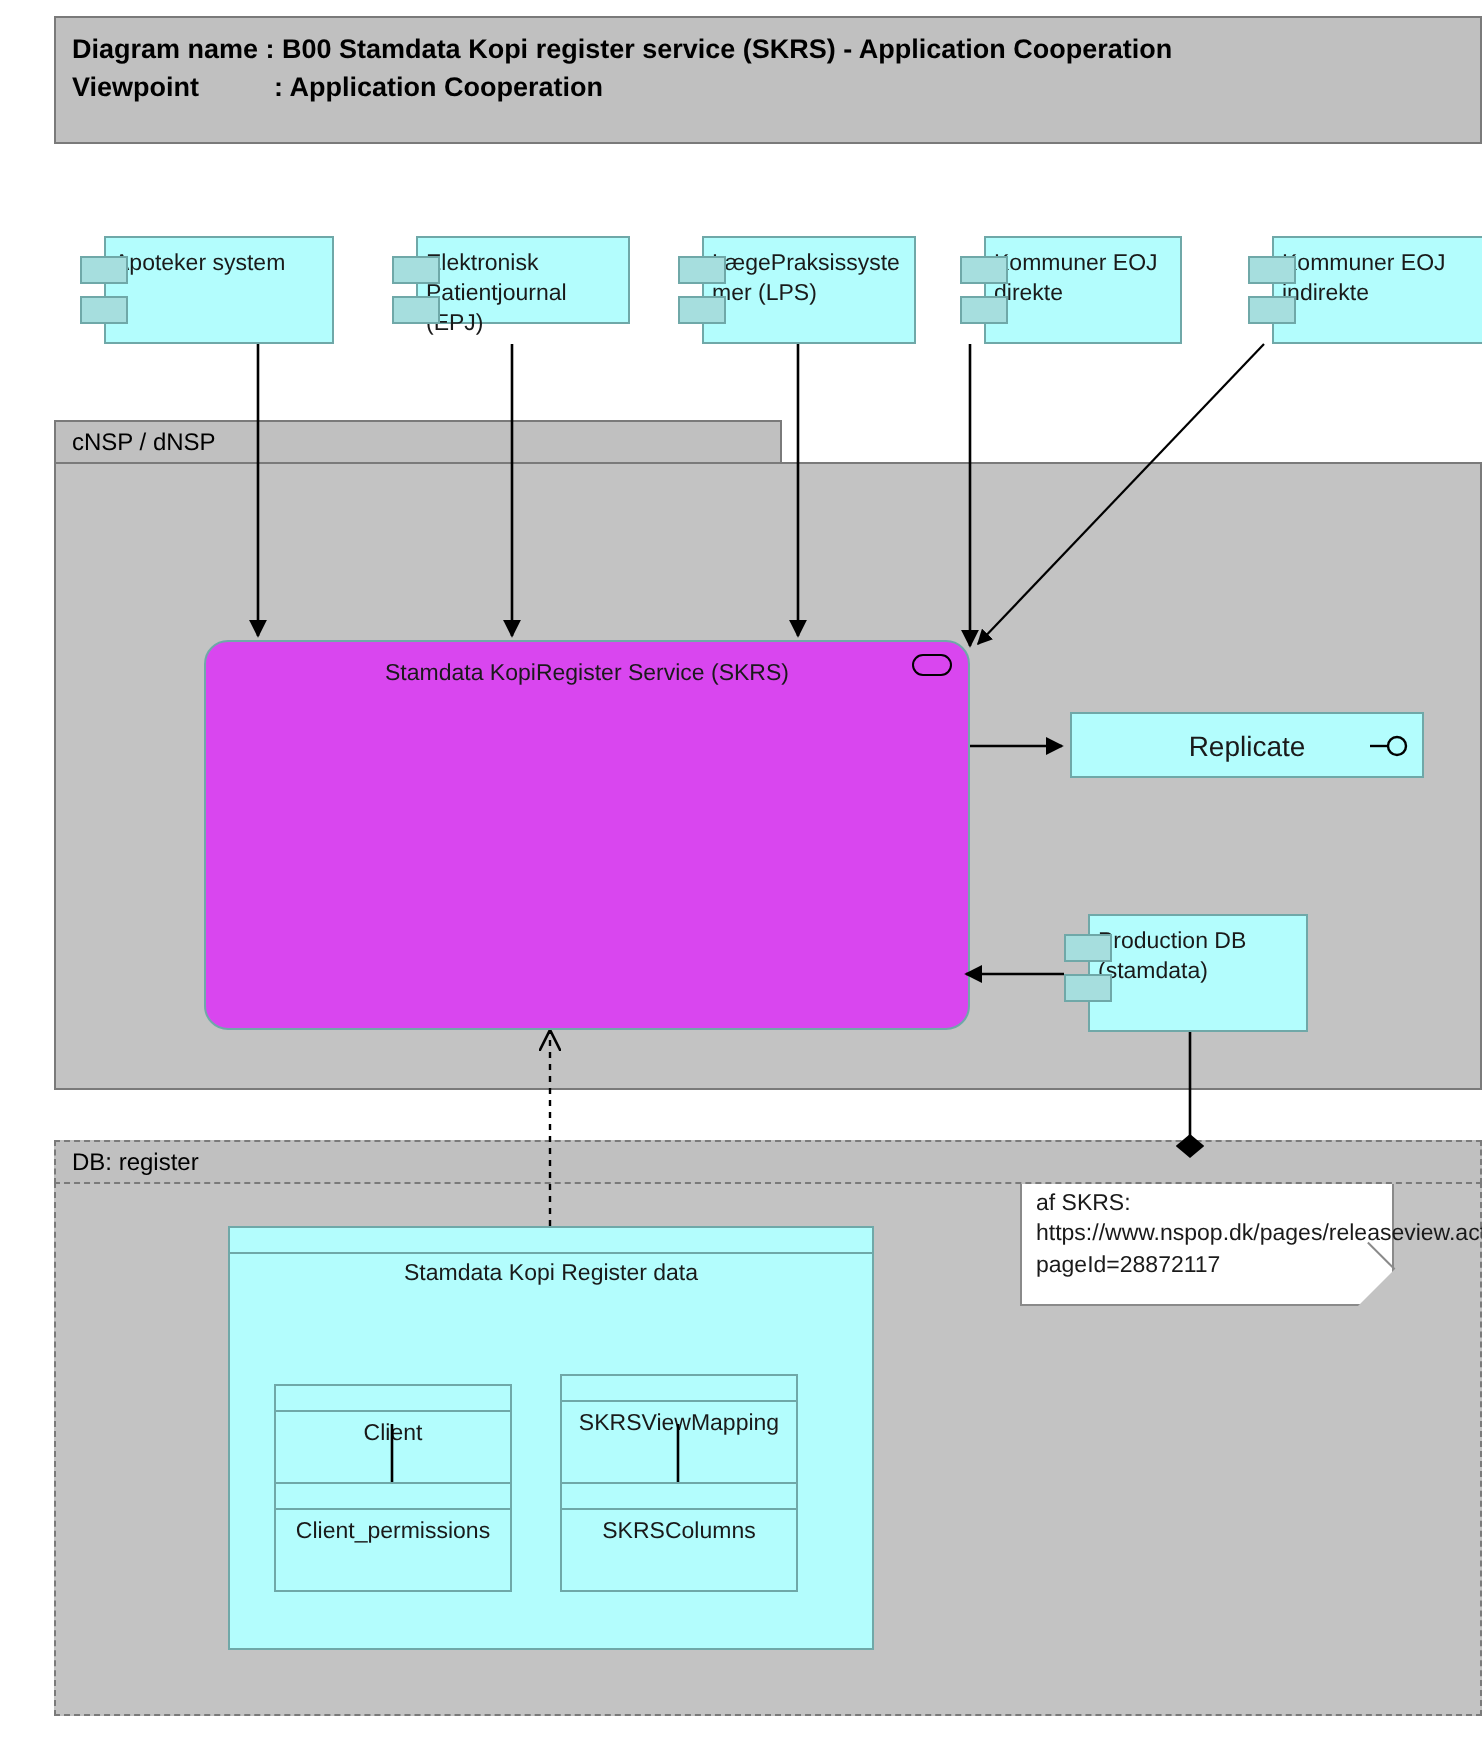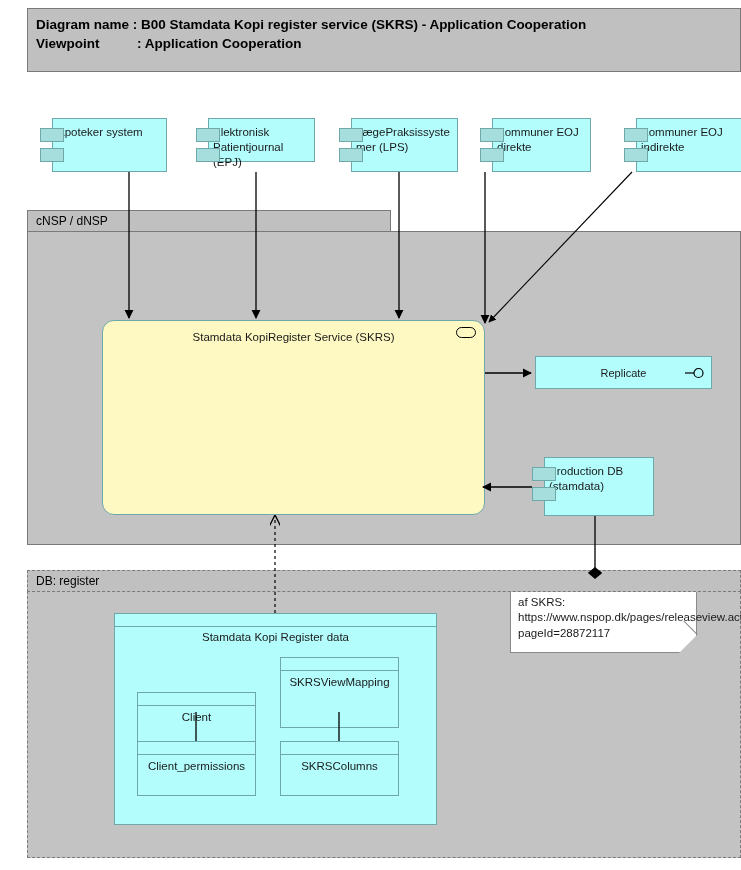--- a/index.html
+++ b/index.html
@@ -95,21 +95,21 @@
     text-align: left;
     line-height: 15px;
     width: 100%;
     padding: 0 4px;
     box-sizing: border-box;
   }
 
   
   .service-box {
     position: absolute;
-    background: #fef9c3;
+    background: #d946ef;
     border: 1px solid #6fa8a8;
     border-radius: 12px;
     box-sizing: border-box;
   }
   .service-box .label {
     position: absolute;
     left: 0; right: 0; top: 10px;
     text-align: center;
     font-size: 11.5px;
     color: #1a1a1a;
@@ -126,21 +126,21 @@
 
   
   .app-service {
     position: absolute;
     background: #b3fdfd;
     border: 1px solid #6fa8a8;
     box-sizing: border-box;
     display: flex;
     align-items: center;
     justify-content: center;
-    font-size: 11px;
+    font-size: 14px;
     color: #1a1a1a;
   }
   .lollipop {
     position: absolute;
     right: 6px;
     top: 50%;
     transform: translateY(-50%);
     width: 20px; height: 12px;
   }
 
@@ -293,21 +293,21 @@
   <div class="data-object pkg" style="left:95px; top:613px; width:323px; height:212px;">
     <div class="dhead"></div>
     <div class="dlabel">Stamdata Kopi Register data</div>
   </div>
 
   <div class="data-object" style="left:118px; top:692px; width:119px; height:55px;">
     <div class="dhead"></div>
     <div class="dlabel">Client</div>
   </div>
 
-  <div class="data-object" style="left:261px; top:657px; width:119px; height:71px;text-decoration:underline;">
+  <div class="data-object" style="left:261px; top:687px; width:119px; height:71px;text-decoration:underline;">
     <div class="dhead"></div>
     <div class="dlabel">SKRSViewMapping</div>
   </div>
 
   <div class="data-object" style="left:118px; top:741px; width:119px; height:55px;">
     <div class="dhead"></div>
     <div class="dlabel">Client_permissions</div>
   </div>
 
   <div class="data-object" style="left:261px; top:741px; width:119px; height:55px;">

